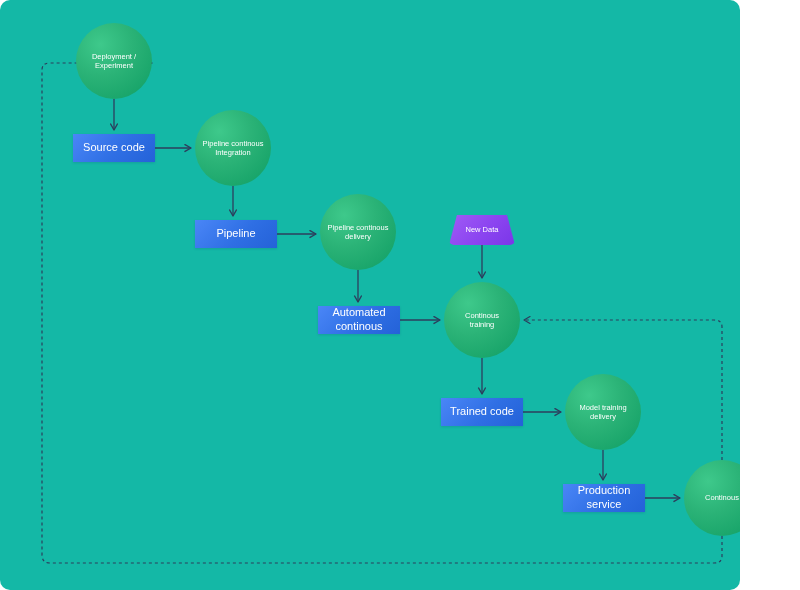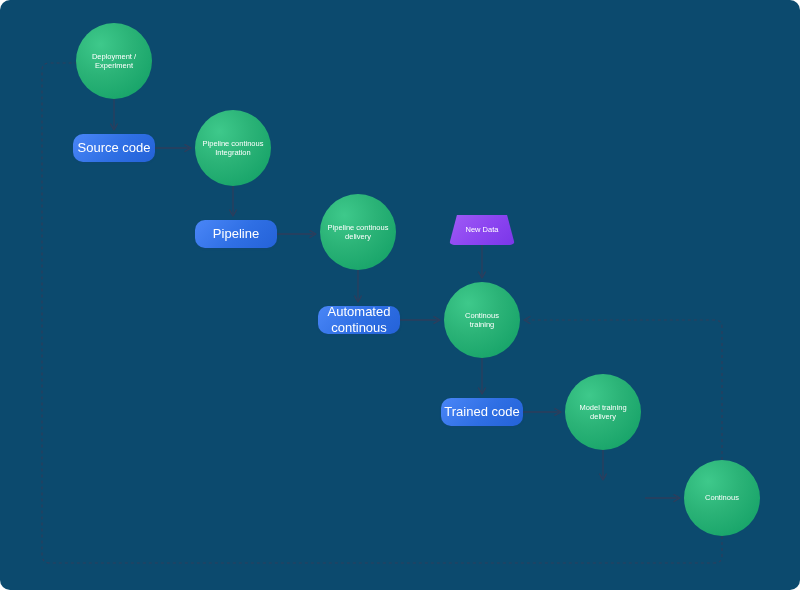--- a/index.html
+++ b/index.html
@@ -2,23 +2,23 @@
 <html><head>
 <meta charset="utf-8">
 <style>
   html, body {
     margin: 0;
     padding: 0;
     background: #ffffff;
   }
   #canvas {
     position: relative;
-    width: 800px;
+    width: 740px;
     height: 590px;
-    background: #0c4a6e;
+    background: #14b8a6;
     border-radius: 10px;
     overflow: hidden;
     font-family: "Liberation Sans", sans-serif;
   }
   #edge-layer {
     position: absolute;
     left: 0;
     top: 0;
     width: 800px;
     height: 590px;
@@ -38,23 +38,23 @@
     width: 76px;
     height: 76px;
     border-radius: 50%;
     background: radial-gradient(circle at 32% 28%, #3ec98b 0%, #2bb377 42%, #0f9d63 100%);
     font-size: 7.5px;
     padding: 4px;
   }
   .node-box {
     width: 82px;
     height: 28px;
-    border-radius: 10px;
+    border-radius: 0;
     background: linear-gradient(135deg, #4a86f7 0%, #2f6fe4 55%, #2462d8 100%);
-    font-size: 13px;
+    font-size: 11px;
     box-shadow: 0 1px 2px rgba(30,60,120,0.20);
   }
   .node-trapezoid {
     width: 66px;
     height: 30px;
     font-size: 7.5px;
     background: linear-gradient(135deg, #a05bf5 0%, #8b44f0 55%, #7a36e8 100%);
     clip-path: polygon(12% 0%, 88% 0%, 100% 100%, 0% 100%);
     border-radius: 5px;
   }
@@ -136,18 +136,21 @@
 
   <div class="node node-box" style="left:441px; top:398px;">
     <span class="node-label">Trained code</span>
   </div>
 
   <div class="node node-circle" style="left:565px; top:374px;">
     <span class="node-label">Model training
 delivery</span>
   </div>
 
+  <div class="node node-box" style="left:563px; top:484px;">
+    <span class="node-label">Production service</span>
+  </div>
 
   <div class="node node-circle" style="left:684px; top:460px;">
     <span class="node-label">Continous</span>
   </div>
 
 </div>
 
 </body></html>

